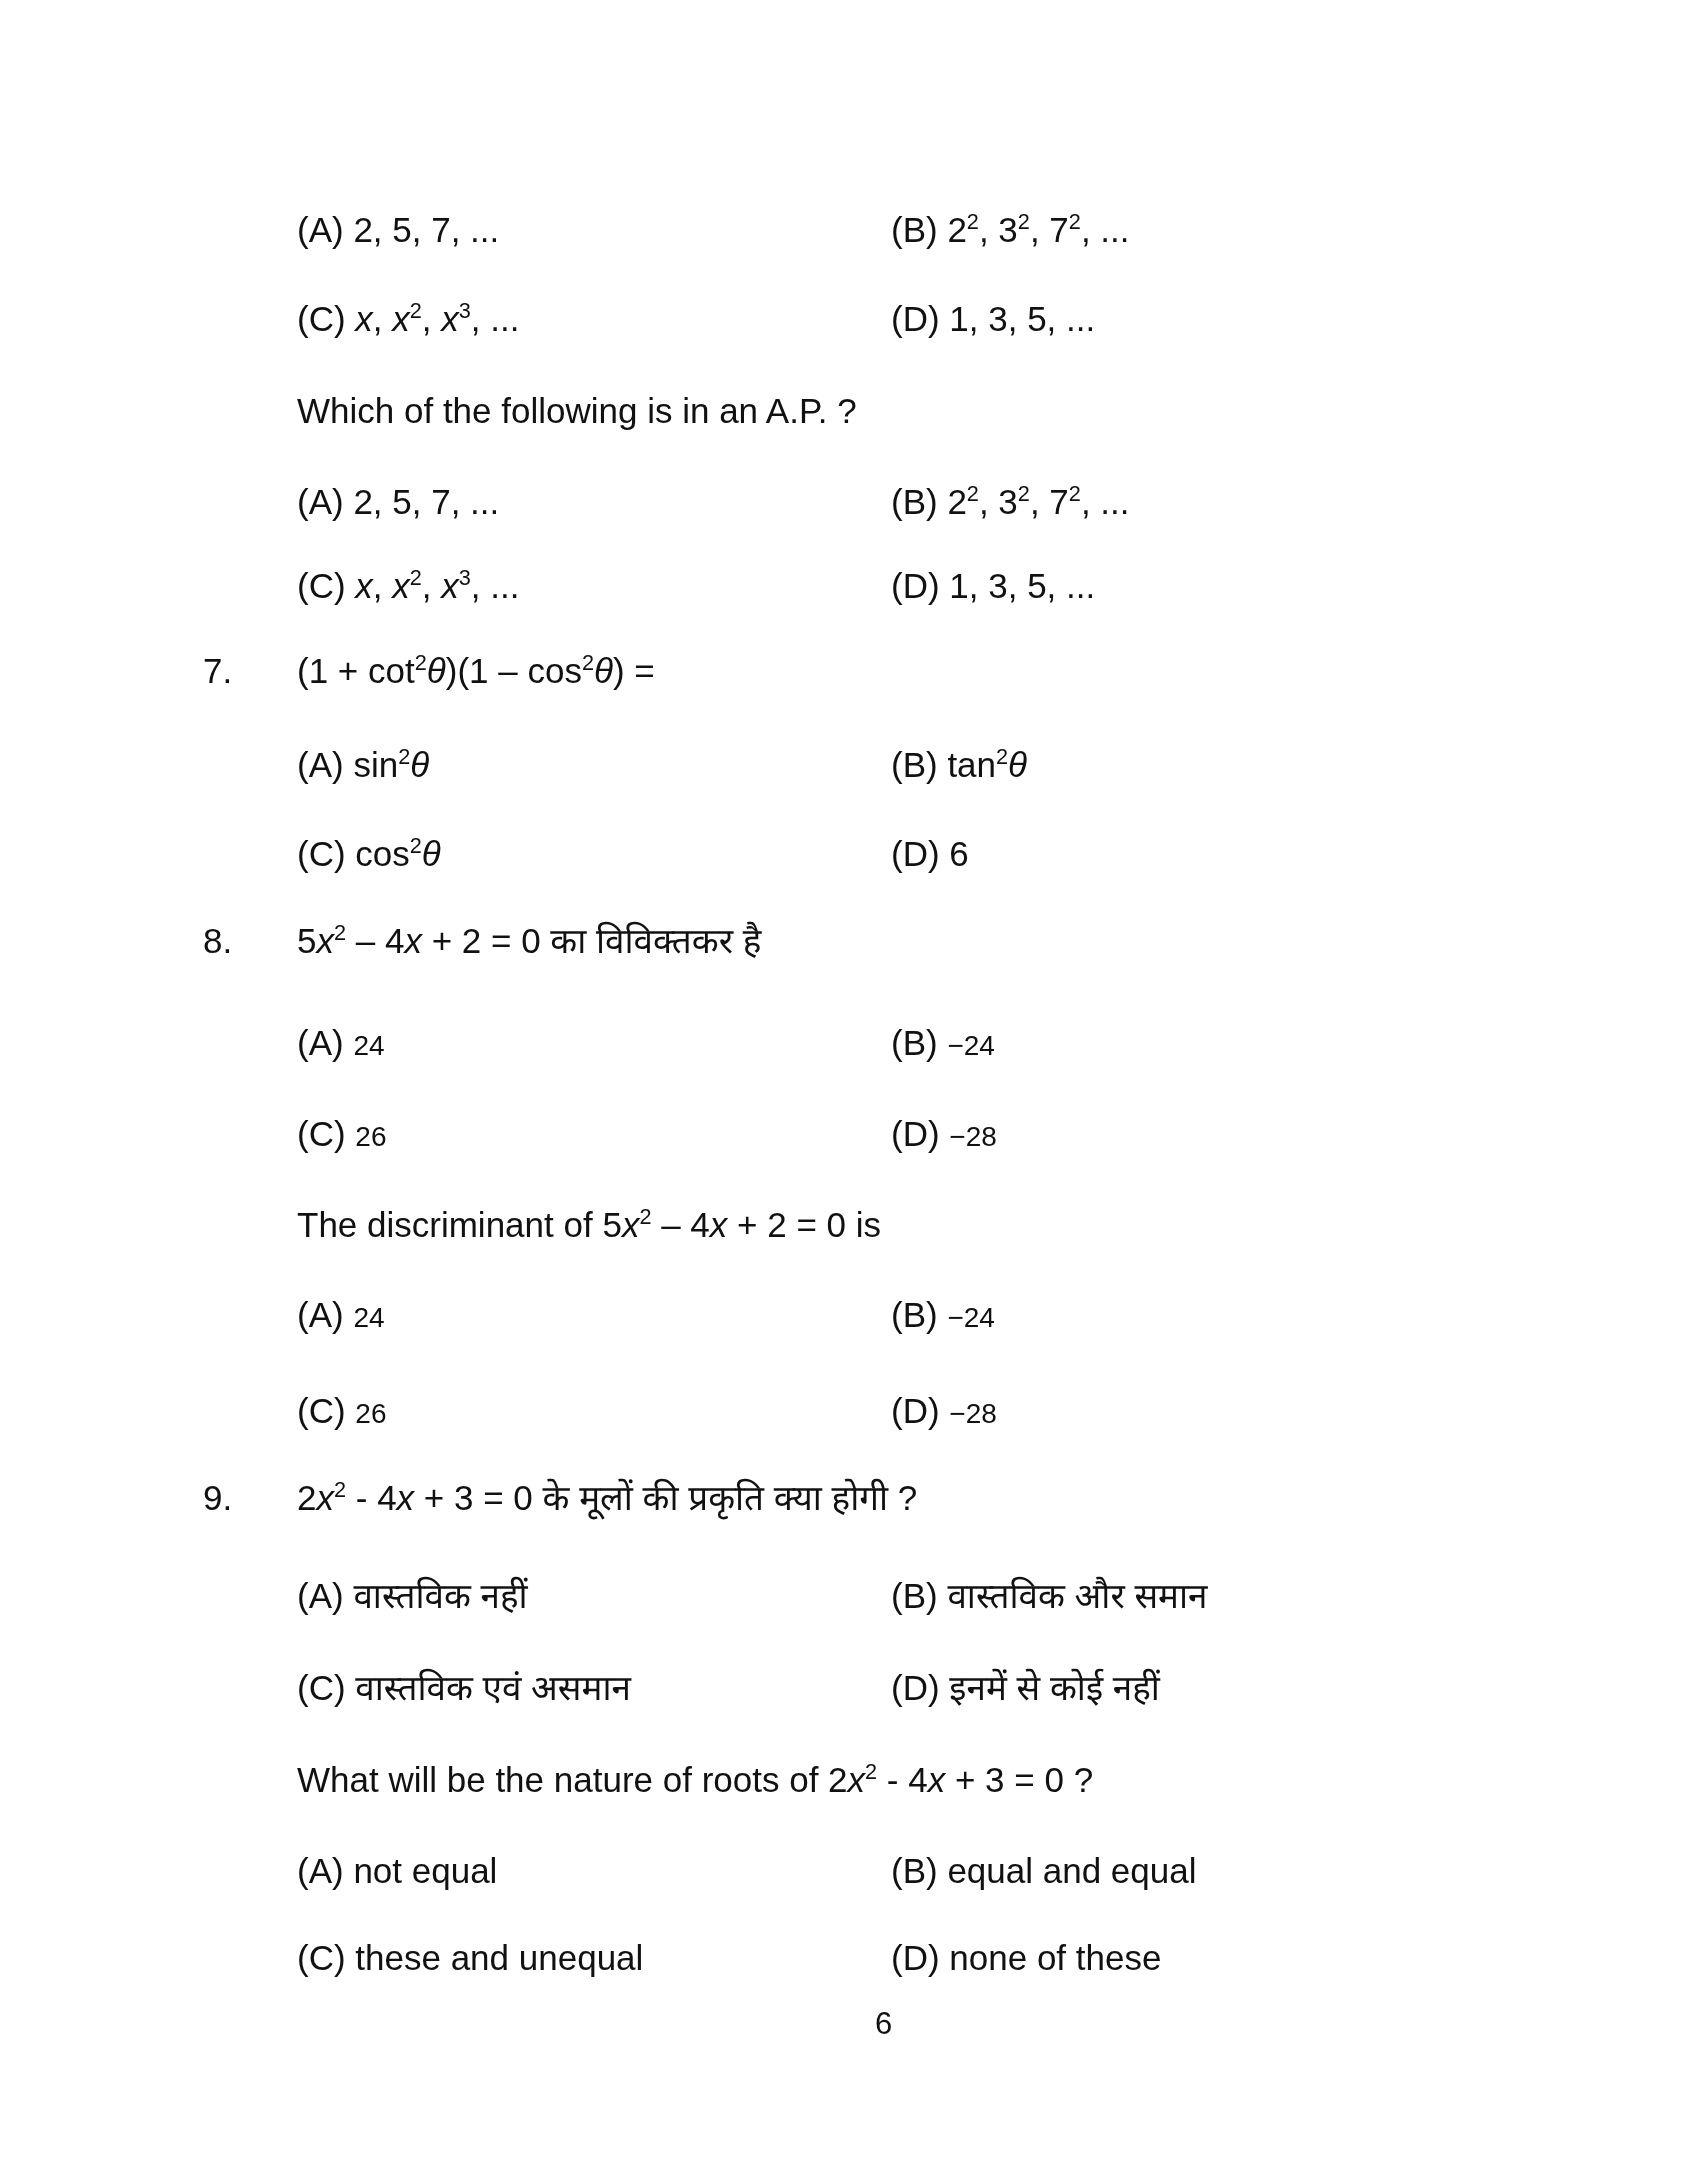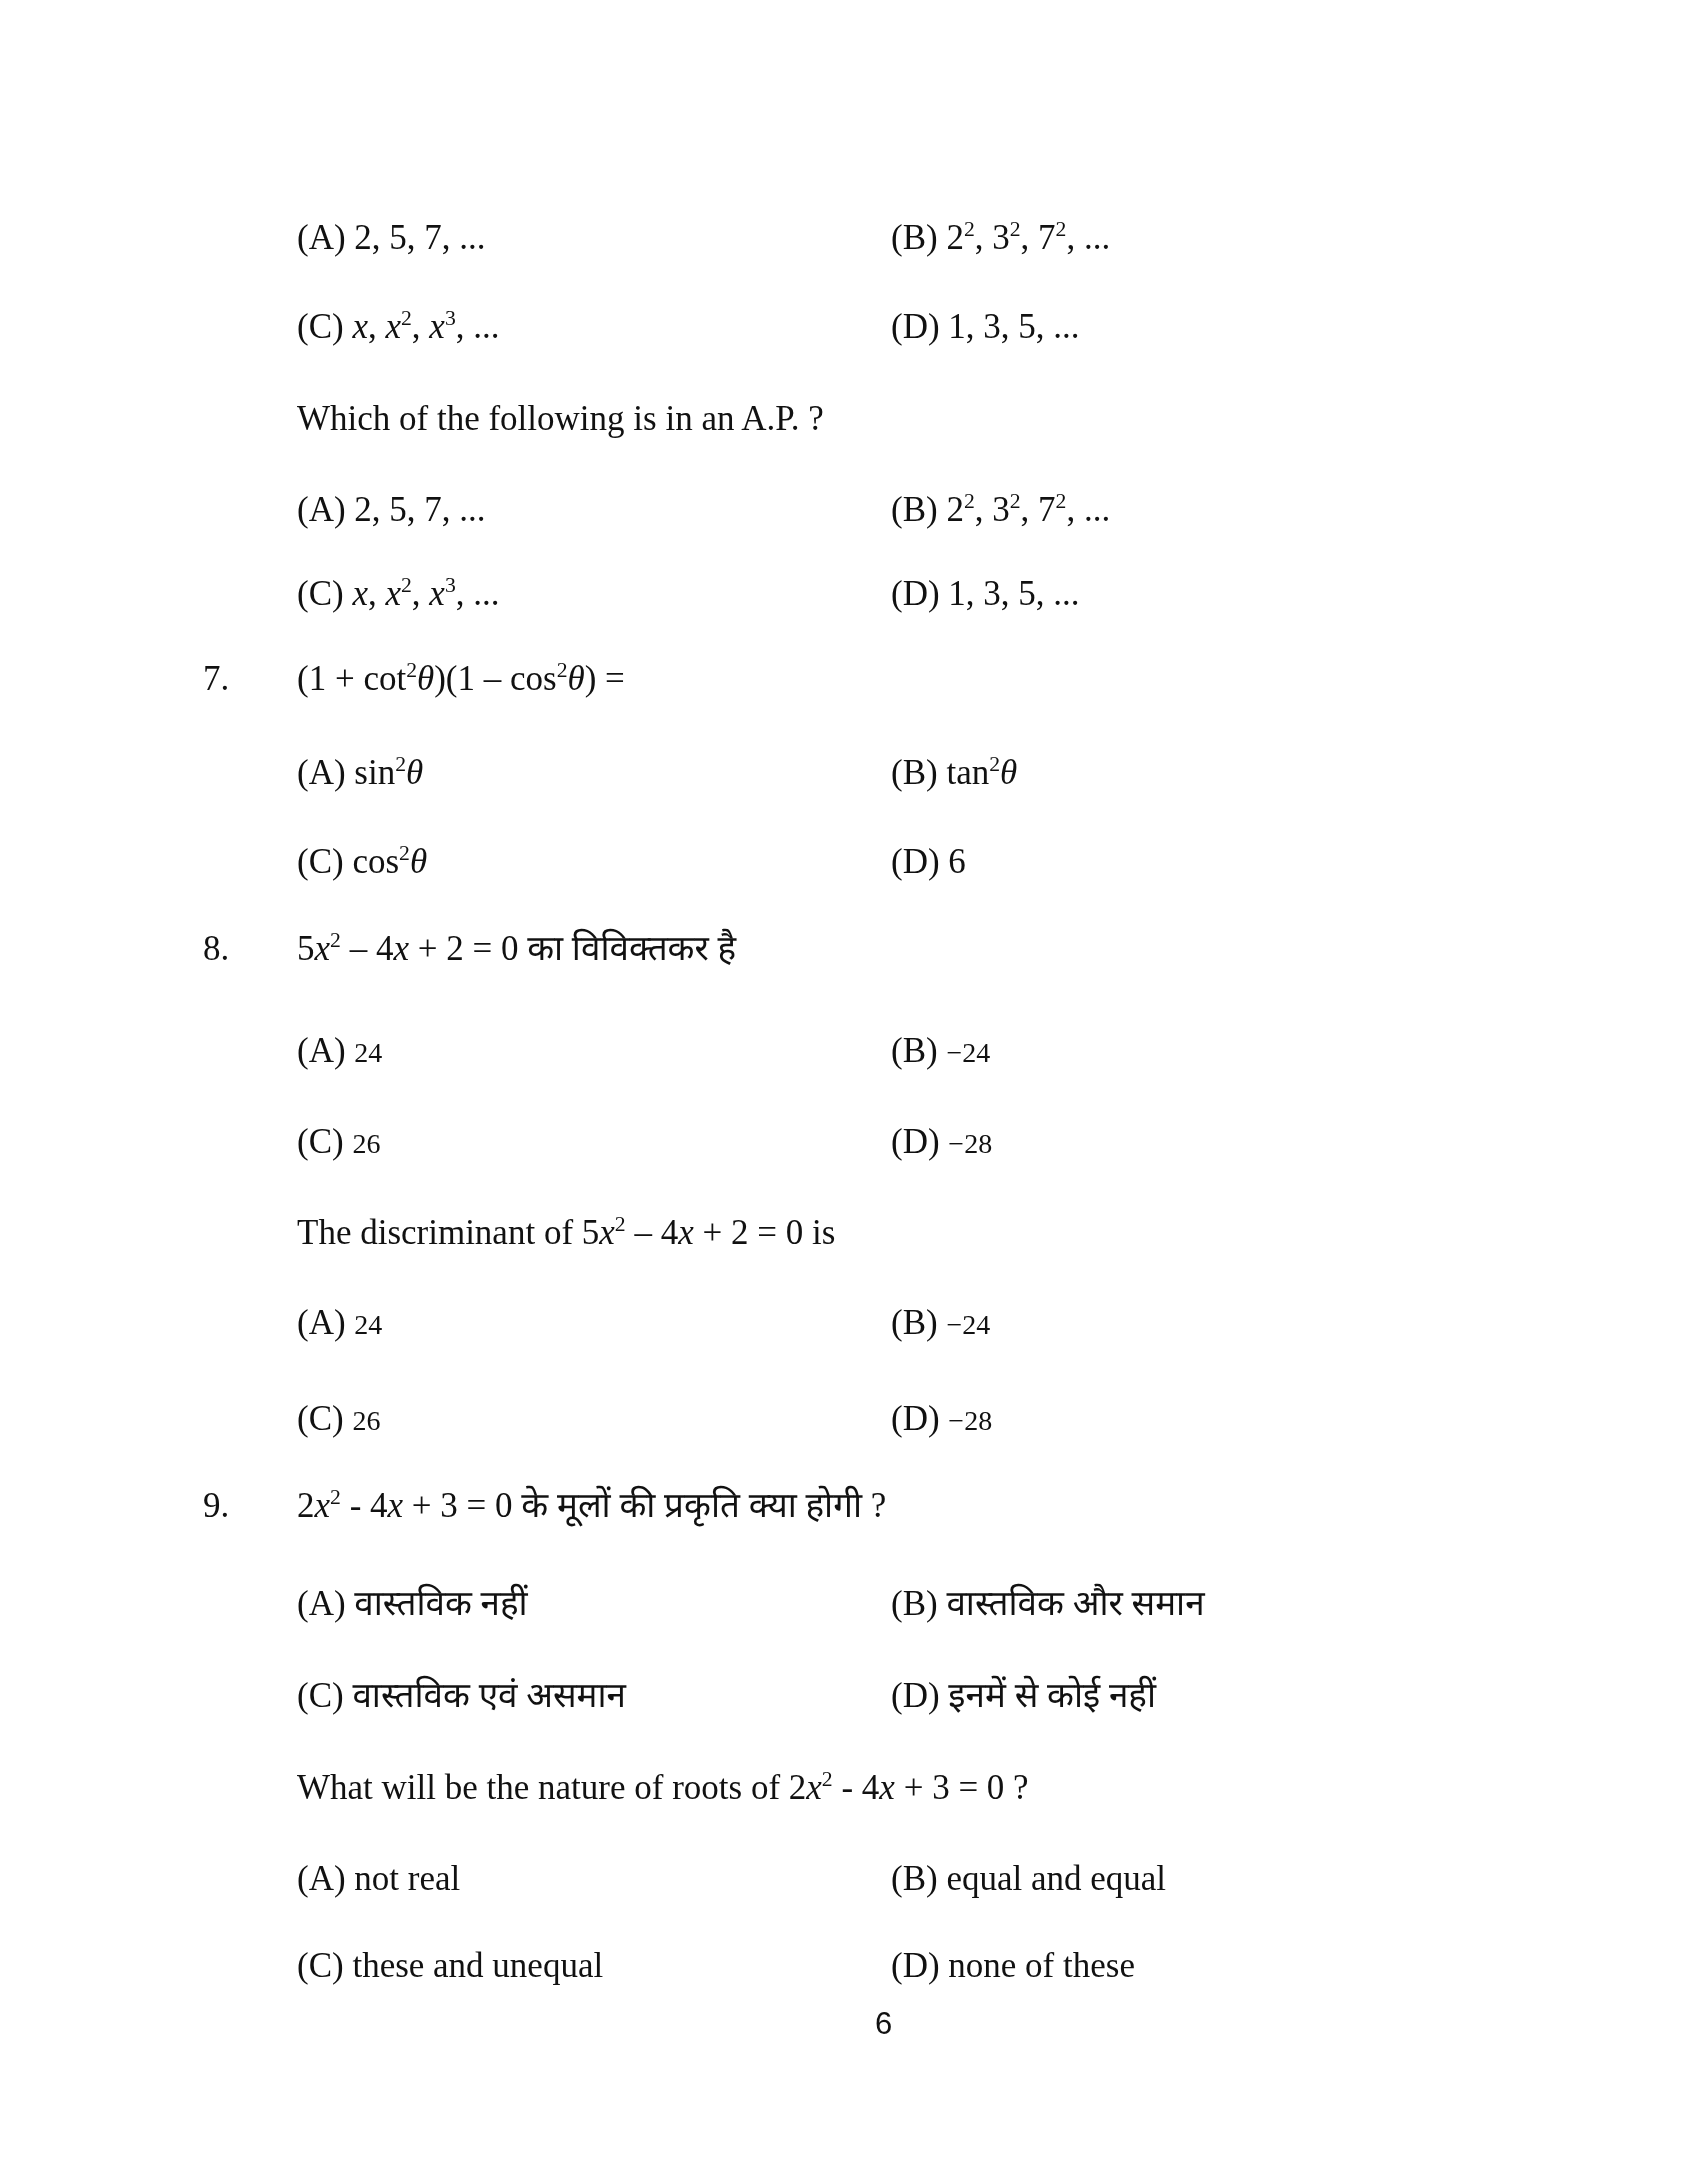--- a/index.html
+++ b/index.html
@@ -23,22 +23,21 @@
   .row {
     position: absolute;
     left: 0;
     width: 1683px;
     font-size: 35px;
     line-height: 1.15;
     white-space: nowrap;
   }
   .cell {
     position: absolute;
-    top: 8px;
-    font-family: Liberation Serif, serif;
+    top: 0;
   }
   .q-num  { left: 203px; }
   .col-a  { left: 297px; }
   .col-b  { left: 891px; }
   sup {
     font-size: 0.62em;
     vertical-align: 0.62em;
     line-height: 0;
   }
   i { font-style: italic; }
@@ -137,21 +136,21 @@
   <div class="row" style="top:1668px">
     <span class="cell col-a">(C) वास्तविक एवं असमान</span>
     <span class="cell col-b">(D) इनमें से कोई  नहीं</span>
   </div>
 
   <div class="row" style="top:1760px">
     <span class="cell col-a">What will be the nature of roots of 2<i>x</i><sup>2</sup> - 4<i>x</i> + 3 = 0 ?</span>
   </div>
 
   <div class="row" style="top:1851px">
-    <span class="cell col-a">(A) not real</span>
+    <span class="cell col-a">(A) not equal</span>
     <span class="cell col-b">(B) equal and equal</span>
   </div>
 
   <div class="row" style="top:1938px">
     <span class="cell col-a">(C) these and unequal</span>
     <span class="cell col-b">(D) none of these</span>
   </div>
 
   <div class="page-number">6</div>
 

